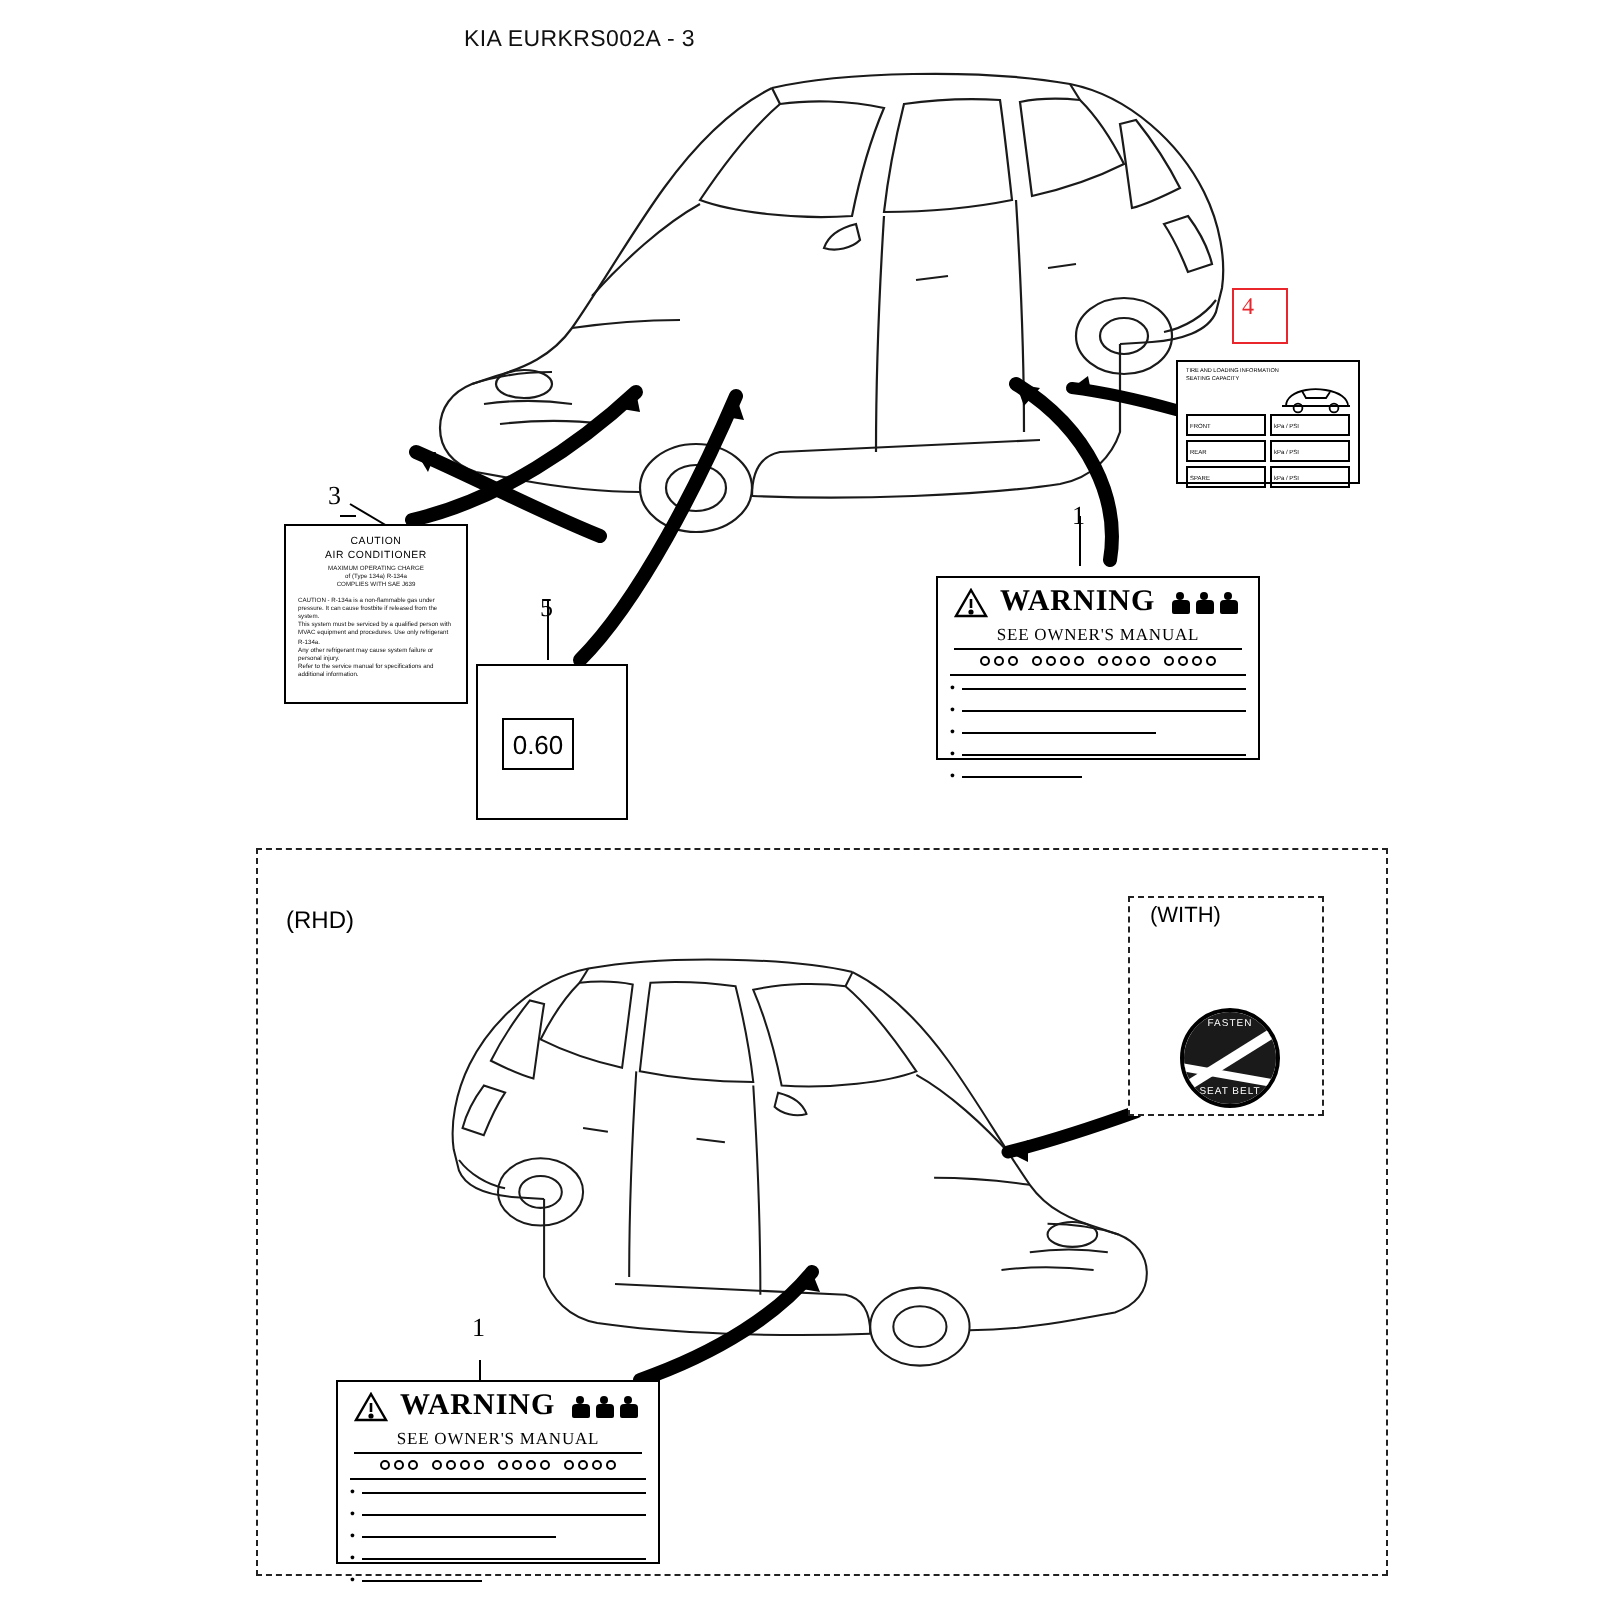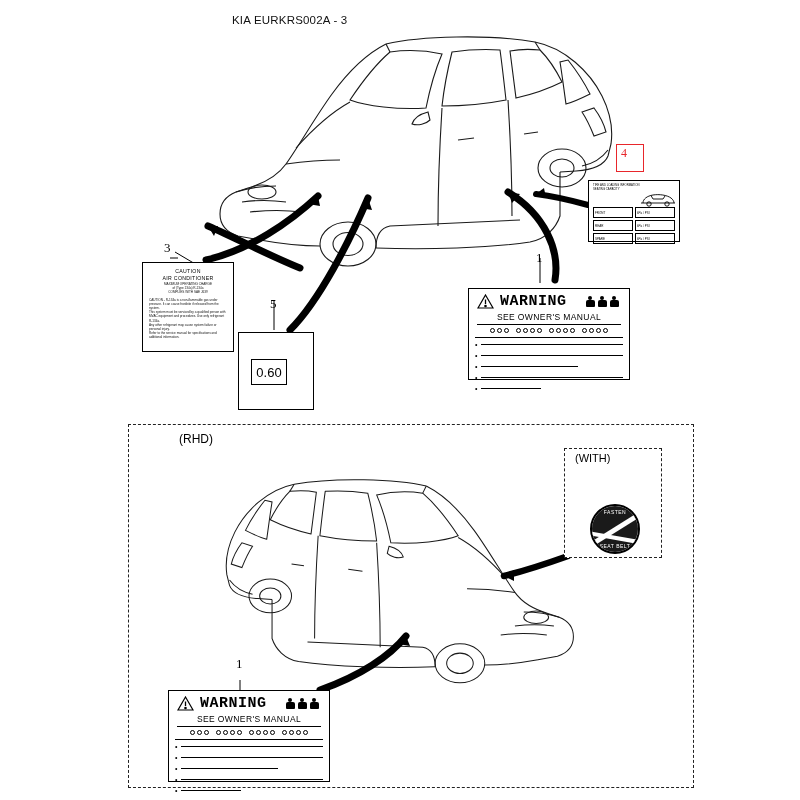--- a/index.html
+++ b/index.html
@@ -51,33 +51,34 @@
   .warn-head {
     display: flex;
     align-items: center;
     gap: 6px;
     padding: 4px 8px 2px 8px;
   }
   .warn-title {
     font-size: 15px;
     font-weight: bold;
     letter-spacing: 0.5px;
-    font-family: Liberation Mono, monospace;
+    font-family: Liberation Serif, serif;
   }
   .tri-outline {
     position: relative;
     width: 17px; height: 15px;
   }
   .warn-sub {
     text-align: center;
     font-size: 8.5px;
     letter-spacing: 0.4px;
     border-bottom: 1px solid #000;
     padding-bottom: 2px;
     margin: 0 8px 2px 8px;
+    font-family: Liberation Serif, serif;
   }
   .dotrow {
     display: flex;
     justify-content: center;
     gap: 7px;
     margin: 3px 0 4px 0;
   }
   .dotgroup { display: flex; gap: 2px; }
   .dot {
     width: 5px; height: 5px;
@@ -467,21 +468,21 @@
           <span class="bar"></span>
         </div>
       <div class="txtline">
           <span class="bullet">•</span>
           <span class="bar short"></span>
         </div>
     </div>
   </div>
 
   <div class="abs rhd-panel" style="left:128px; top:424px; width:566px; height:364px;"></div>
-  <div class="abs rhd-label" style="left:140px; top:432px; background:#fff; padding:0 3px;margin-left:36px;">(RHD)</div>
+  <div class="abs rhd-label" style="left:140px; top:453px; background:#fff; padding:0 3px;">(RHD)</div>
 
   <div class="abs" style="left:210px; top:460px; width:390px; height:240px;">
     <svg width="390" height="240" viewBox="0 0 440 260" fill="none" stroke="#1a1a1a" stroke-width="1.15" transform="scale(-1,1)" style="transform-origin:center;">
       <path d="M196 24 C 230 16, 300 14, 345 22 C 375 28, 400 52, 412 76 C 420 92, 423 110, 421 124 L 418 136 C 414 146, 400 150, 386 151 L 370 152"></path>
       <path d="M196 24 C 176 34, 158 52, 142 74 C 126 96, 110 124, 96 144 C 86 158, 72 164, 58 168 L 46 172 C 36 176, 30 184, 30 194 C 30 204, 36 212, 48 216 L 70 220"></path>
       <path d="M70 220 C 92 224, 112 226, 130 226"></path>
       <path d="M186 228 C 236 230, 300 228, 340 222 C 356 219, 366 208, 370 196 L 370 152"></path>
       <ellipse cx="158" cy="224" rx="28" ry="22"></ellipse>
       <ellipse cx="158" cy="224" rx="15" ry="11.5"></ellipse>
       <ellipse cx="372" cy="148" rx="24" ry="19"></ellipse>

